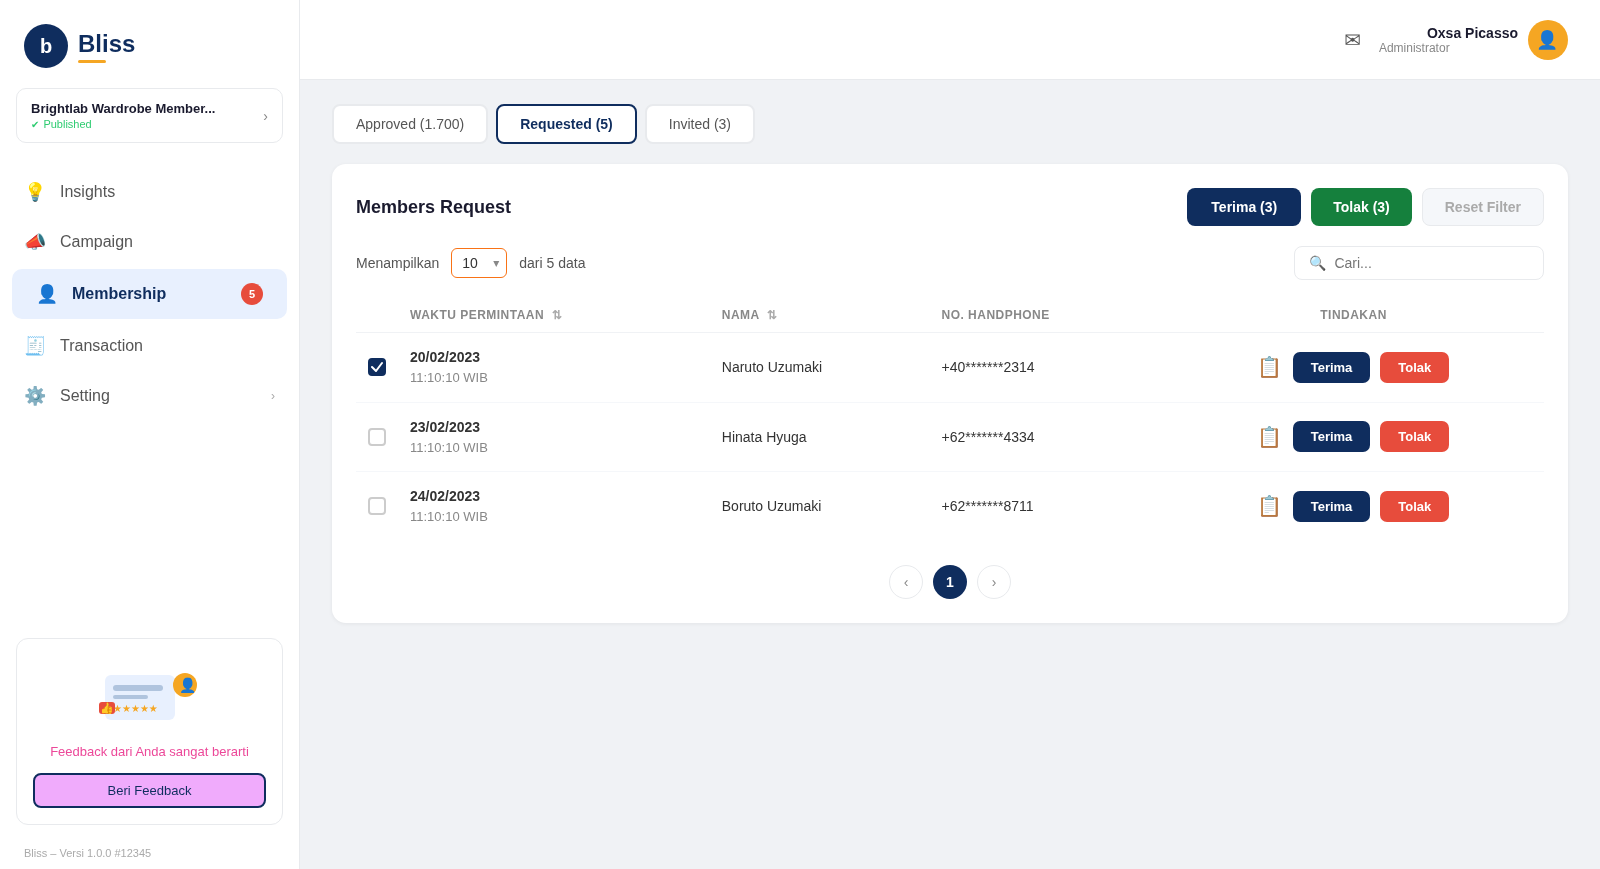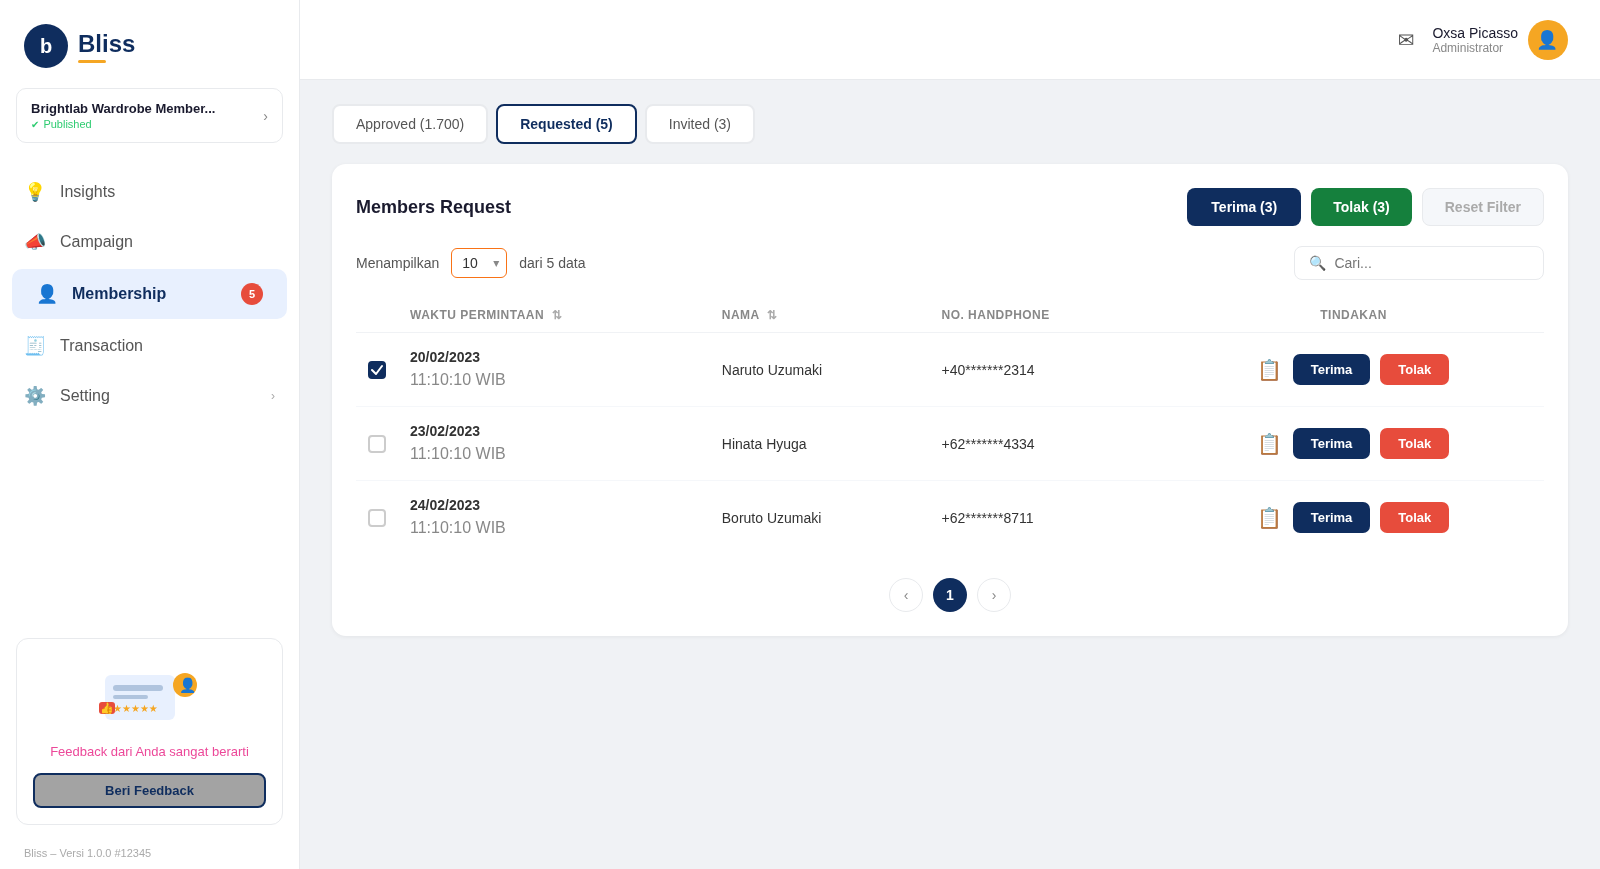--- a/index.html
+++ b/index.html
@@ -97,23 +97,23 @@
       width: 100%;
       height: 80px;
       display: flex;
       align-items: center;
       justify-content: center;
       margin-bottom: 8px;
     }
     .feedback-text { font-size: 13px; color: #ec4899; margin-bottom: 12px; line-height: 1.4; }
     .feedback-btn {
       border: 2px solid #0f2d5e;
-      background: #a3a3a3;
+      background: #f0abfc;
       color: #0f2d5e;
-      font-weight: 700;
+      font-weight: 400;
       padding: 8px 20px;
       border-radius: 8px;
       cursor: pointer;
       font-size: 13px;
       width: 100%;
     }
     .sidebar-version { padding: 10px 24px; font-size: 11px; color: #aaa; }
 
     
     .main {
@@ -127,21 +127,21 @@
       height: 80px;
       display: flex;
       align-items: center;
       justify-content: flex-end;
       padding: 0 32px;
       border-bottom: 1px solid #e8eaed;
       gap: 18px;
     }
     .topbar-mail { font-size: 20px; color: #555; cursor: pointer; }
     .topbar-user { display: flex; align-items: center; gap: 10px; }
-    .topbar-user-name { font-size: 14px; font-weight: 400; color: #1a1a2e; }
+    .topbar-user-name { font-size: 14px; font-weight: 700; color: #1a1a2e; margin-left: 48px; }
     .topbar-user-role { font-size: 12px; color: #888; }
     .topbar-avatar {
       width: 40px;
       height: 40px;
       border-radius: 50%;
       background: #f5a623;
       display: flex;
       align-items: center;
       justify-content: center;
       font-size: 18px;
@@ -295,21 +295,21 @@
     tbody tr td {
       padding: 14px 12px;
       font-size: 14px;
       color: #333;
       border-bottom: 1px solid #f5f7fa;
       vertical-align: middle;
     }
     tbody tr:last-child td { border-bottom: none; }
     .time-cell { line-height: 1.5; }
     .time-date { font-weight: 600; }
-    .time-wib { font-size: 16px; color: #888; }
+    .time-wib { font-size: 13px; color: #888; }
 
     
     .custom-checkbox {
       width: 18px;
       height: 18px;
       border: 2px solid #0f2d5e;
       border-radius: 4px;
       background: #0f2d5e;
       display: flex;
       align-items: center;

